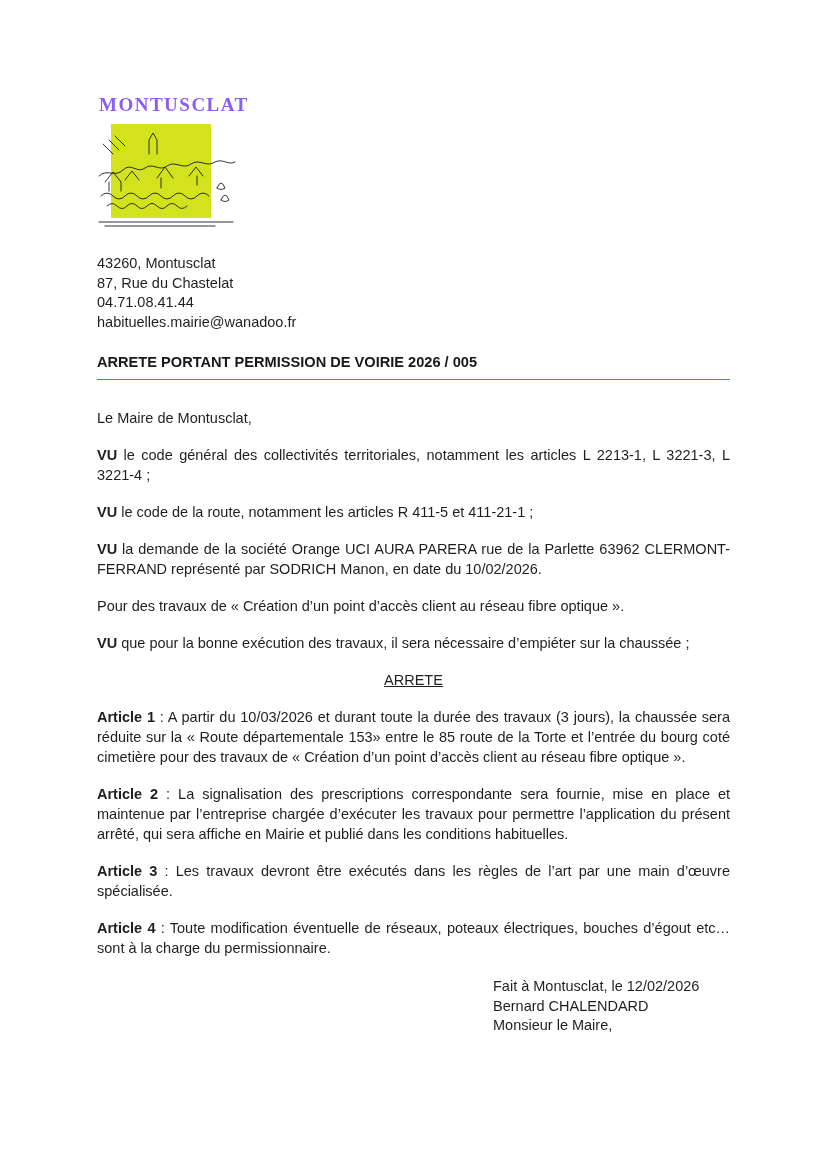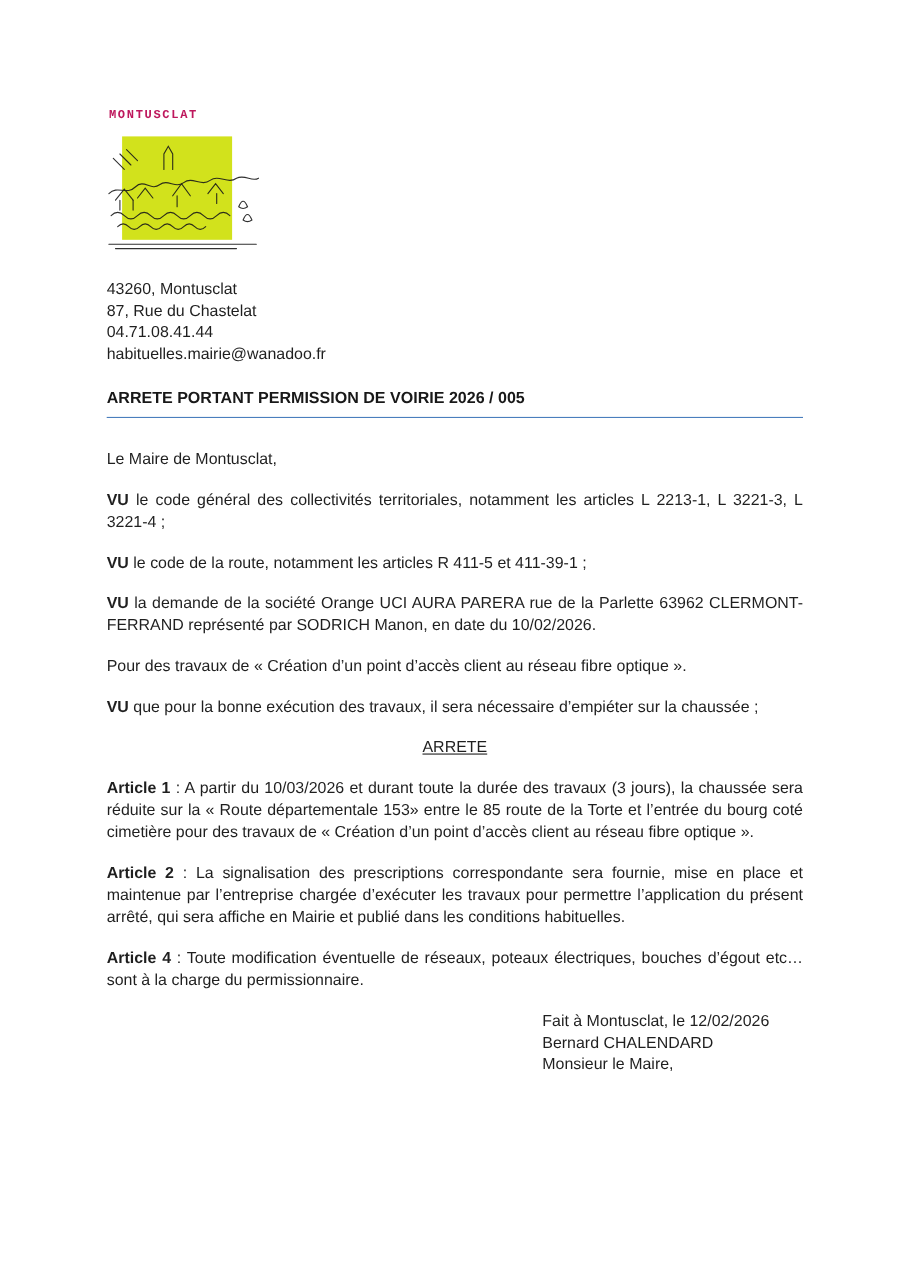--- a/index.html
+++ b/index.html
@@ -11,22 +11,22 @@
   html,body{margin:0;padding:0;background:#fff;}
   .page{
     width:827px;height:1169px;background:#ffffff;position:relative;
     font-family:"Liberation Sans","DejaVu Sans",sans-serif;
     color:var(--text);font-size:14.5px;line-height:20px;
     padding:95px 97px 0 97px;overflow:hidden;
   }
   
   .logo{margin:0 0 24px 0;}
   .logo-title{
-    font-family:Liberation Mono, monospace;
-    font-weight:700;font-size:11px;letter-spacing:1.5px;color:#be185d;
+    font-family:Liberation Serif, serif;
+    font-weight:700;font-size:19px;letter-spacing:1.5px;color:#8b5cf6;
     margin:0 0 3px 2px;
   }
   .logo-art{display:block;}
   
   .address{line-height:19.5px;margin:0 0 18px 0;}
   
   .doc-title{
     font-size:14.6px;font-weight:700;text-align:left;
     margin:20px 0 0 0;color:#181818;
   }
@@ -71,34 +71,35 @@
     <div>habituelles.mairie@wanadoo.fr</div>
   </div>
 
   <h1 class="doc-title">ARRETE PORTANT PERMISSION DE VOIRIE 2026 / 005</h1>
   <hr class="title-rule">
 
   <p class="para">Le Maire de Montusclat,</p>
 
   <p class="para"><span class="b">VU</span><span> le code général des collectivités territoriales, notamment les articles L 2213-1, L 3221-3, L 3221-4 ;</span></p>
 
-  <p class="para"><span class="b">VU</span><span> le code de la route, notamment les articles R 411-5 et 411-39-1 ;</span></p>
+  <p class="para"><span class="b">VU</span><span> le code de la route, notamment les articles R 411-5 et 411-21-1 ;</span></p>
 
   <p class="para"><span class="b">VU</span><span> la demande de la société Orange UCI AURA PARERA rue de la Parlette 63962 CLERMONT-FERRAND représenté par SODRICH Manon, en date du 10/02/2026.</span></p>
 
   <p class="para">Pour des travaux de « Création d’un point d’accès client au réseau fibre optique ».</p>
 
   <p class="para"><span class="b">VU</span><span> que pour la bonne exécution des travaux, il sera nécessaire d’empiéter sur la chaussée ;</span></p>
 
   <p class="para center">ARRETE</p>
 
   <p class="para"><span class="b">Article 1</span><span> : A partir du 10/03/2026 et durant toute la durée des travaux (3 jours), la chaussée sera réduite sur la « Route départementale 153»  entre le 85 route de la Torte et l’entrée du bourg coté cimetière pour des travaux de « Création d’un point d’accès client au réseau fibre optique  ».</span></p>
 
   <p class="para"><span class="b">Article 2</span><span> : La signalisation des prescriptions correspondante sera fournie, mise en place et maintenue par l’entreprise chargée d’exécuter les travaux pour permettre l’application du présent arrêté, qui sera affiche en Mairie et publié dans les conditions habituelles.</span></p>
 
+  <p class="para"><span class="b">Article 3</span><span> : Les travaux devront être exécutés dans les règles de l’art par une main d’œuvre spécialisée.</span></p>
 
   <p class="para"><span class="b">Article 4</span><span> : Toute modification éventuelle de réseaux, poteaux électriques, bouches d’égout etc… sont à la charge du permissionnaire.</span></p>
 
   <div class="signature">
     <div>Fait à Montusclat, le 12/02/2026</div>
     <div>Bernard CHALENDARD</div>
     <div>Monsieur le Maire,</div>
   </div>
 
 </div>

